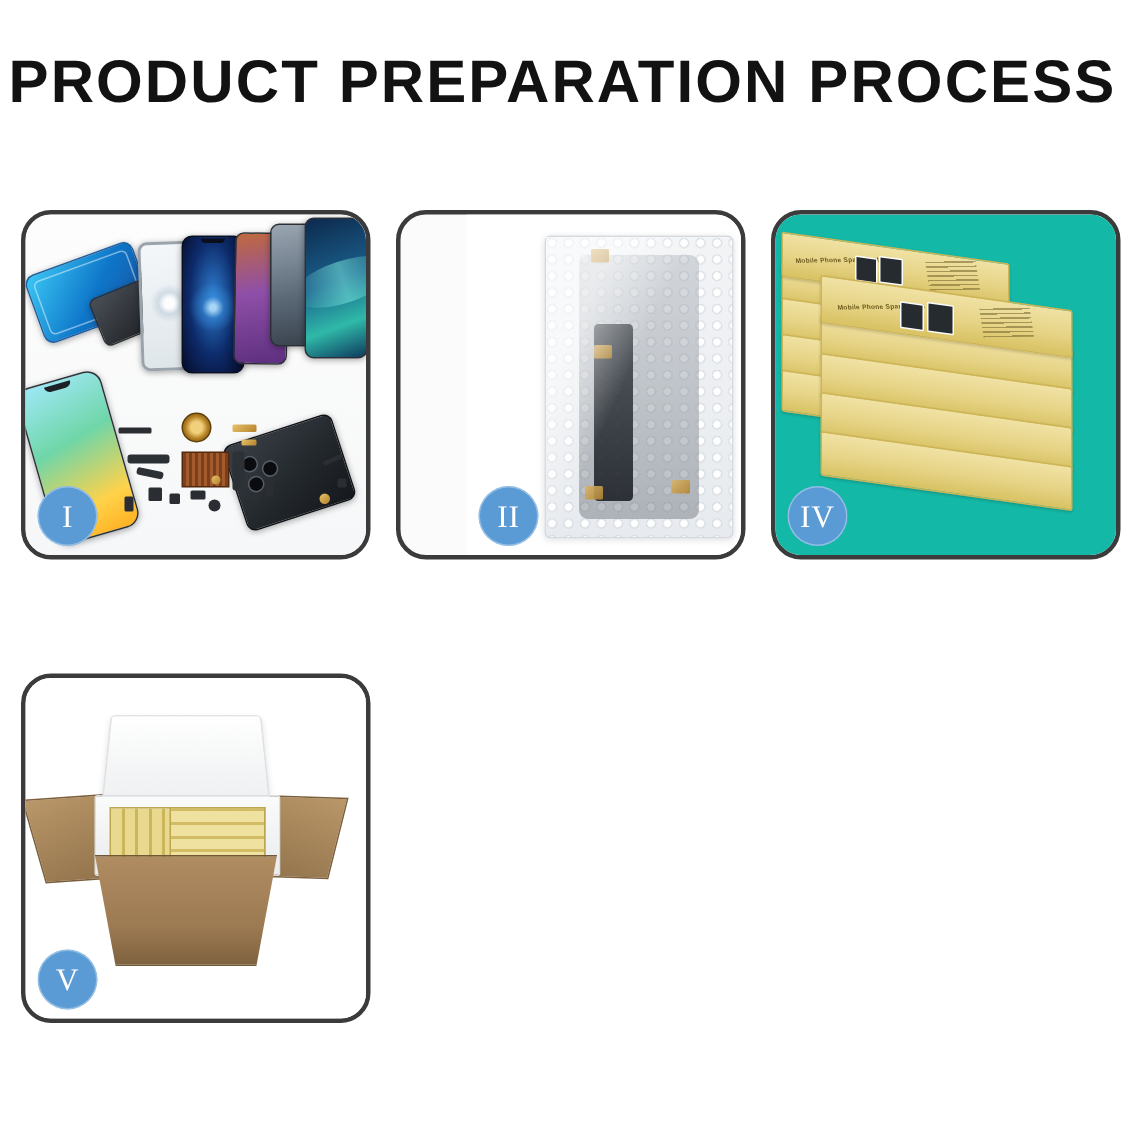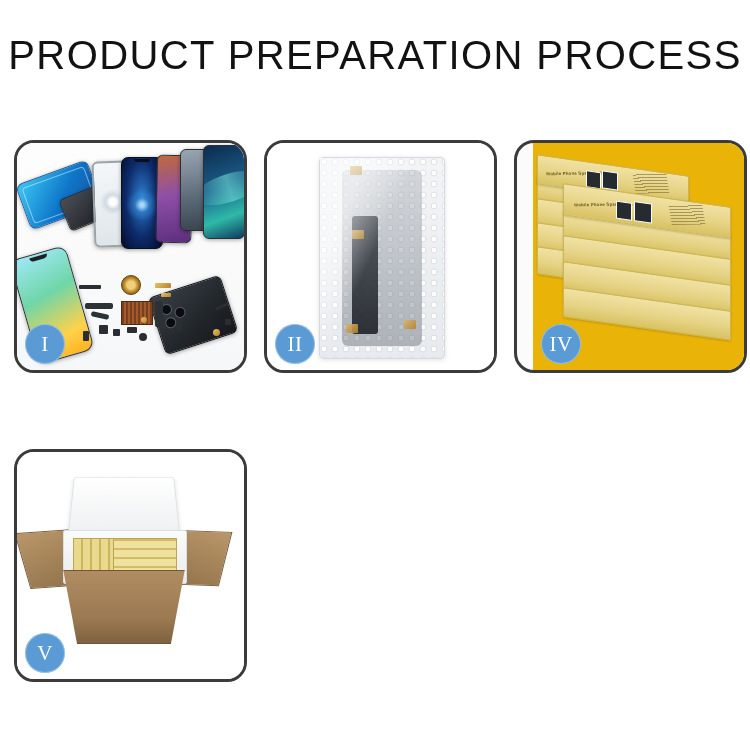--- a/index.html
+++ b/index.html
@@ -24,21 +24,21 @@
   
   .header {
     position: absolute;
     top: 34px;
     left: 0;
     width: 750px;
     text-align: center;
   }
   .title {
     font-size: 40px;
-    font-weight: 400;
+    font-weight: 700;
     letter-spacing: 1.4px;
     color: #121212;
     line-height: 1.05;
     white-space: nowrap;
   }
   .subtitle {
     margin-top: 12px;
     font-size: 14.5px;
     font-weight: 400;
     color: #1d1d1d;
@@ -213,21 +213,21 @@
     position: absolute; left: 42px; top: 28px; width: 30px; height: 22px;
     background: repeating-linear-gradient(90deg,#7a3f1d 0 2px,#a35a2c 2px 4px),
                 repeating-linear-gradient(0deg,rgba(0,0,0,.25) 0 2px,rgba(0,0,0,0) 2px 4px);
     border: 1px solid #53280f;
   }
   .flex-cable {
     position: absolute; background: #2c3136; border-radius: 2px;
   }
 
   
-  .p2-bg { background: #ffffff; }
+  .p2-bg { background: #ffffff; margin-left: 44px; }
   .bubblepack {
     position: absolute; left: 52px; top: 14px; width: 124px; height: 200px;
     background:
       radial-gradient(circle at 4px 4px, rgba(255,255,255,.95) 0 2.4px, rgba(205,212,218,.55) 2.6px 3.4px, rgba(0,0,0,0) 3.6px) 0 0/11px 11px,
       linear-gradient(180deg,#f2f4f6,#e7eaee);
     border: 1px solid #d6dade;
     border-radius: 4px;
     box-shadow: 0 1px 5px rgba(0,0,0,.12);
   }
   .bp-inner {
@@ -288,21 +288,21 @@
     border: 1px solid #c3a03c;
   }
   .boxflapR {
     position: absolute; left: 202px; top: 130px; width: 18px; height: 48px;
     background: linear-gradient(180deg,#e9cf7c,#cfae45);
     transform: skewY(-14deg);
     border: 1px solid #c3a03c;
   }
 
   
-  .p4-bg { background: #eab308; margin-left: 16px; }
+  .p4-bg { background: #14b8a6; }
   .stack { position: absolute; left: 0; top: 0; right: 0; bottom: 0; }
   .sbox {
     position: absolute;
     background: linear-gradient(180deg,#f0e2a4 0%,#e6d385 55%,#d8c263 100%);
     border: 1px solid #cdb557;
     border-radius: 2px;
     box-shadow: 0 1px 2px rgba(0,0,0,.18);
   }
   .sbox .lbl {
     position: absolute;

